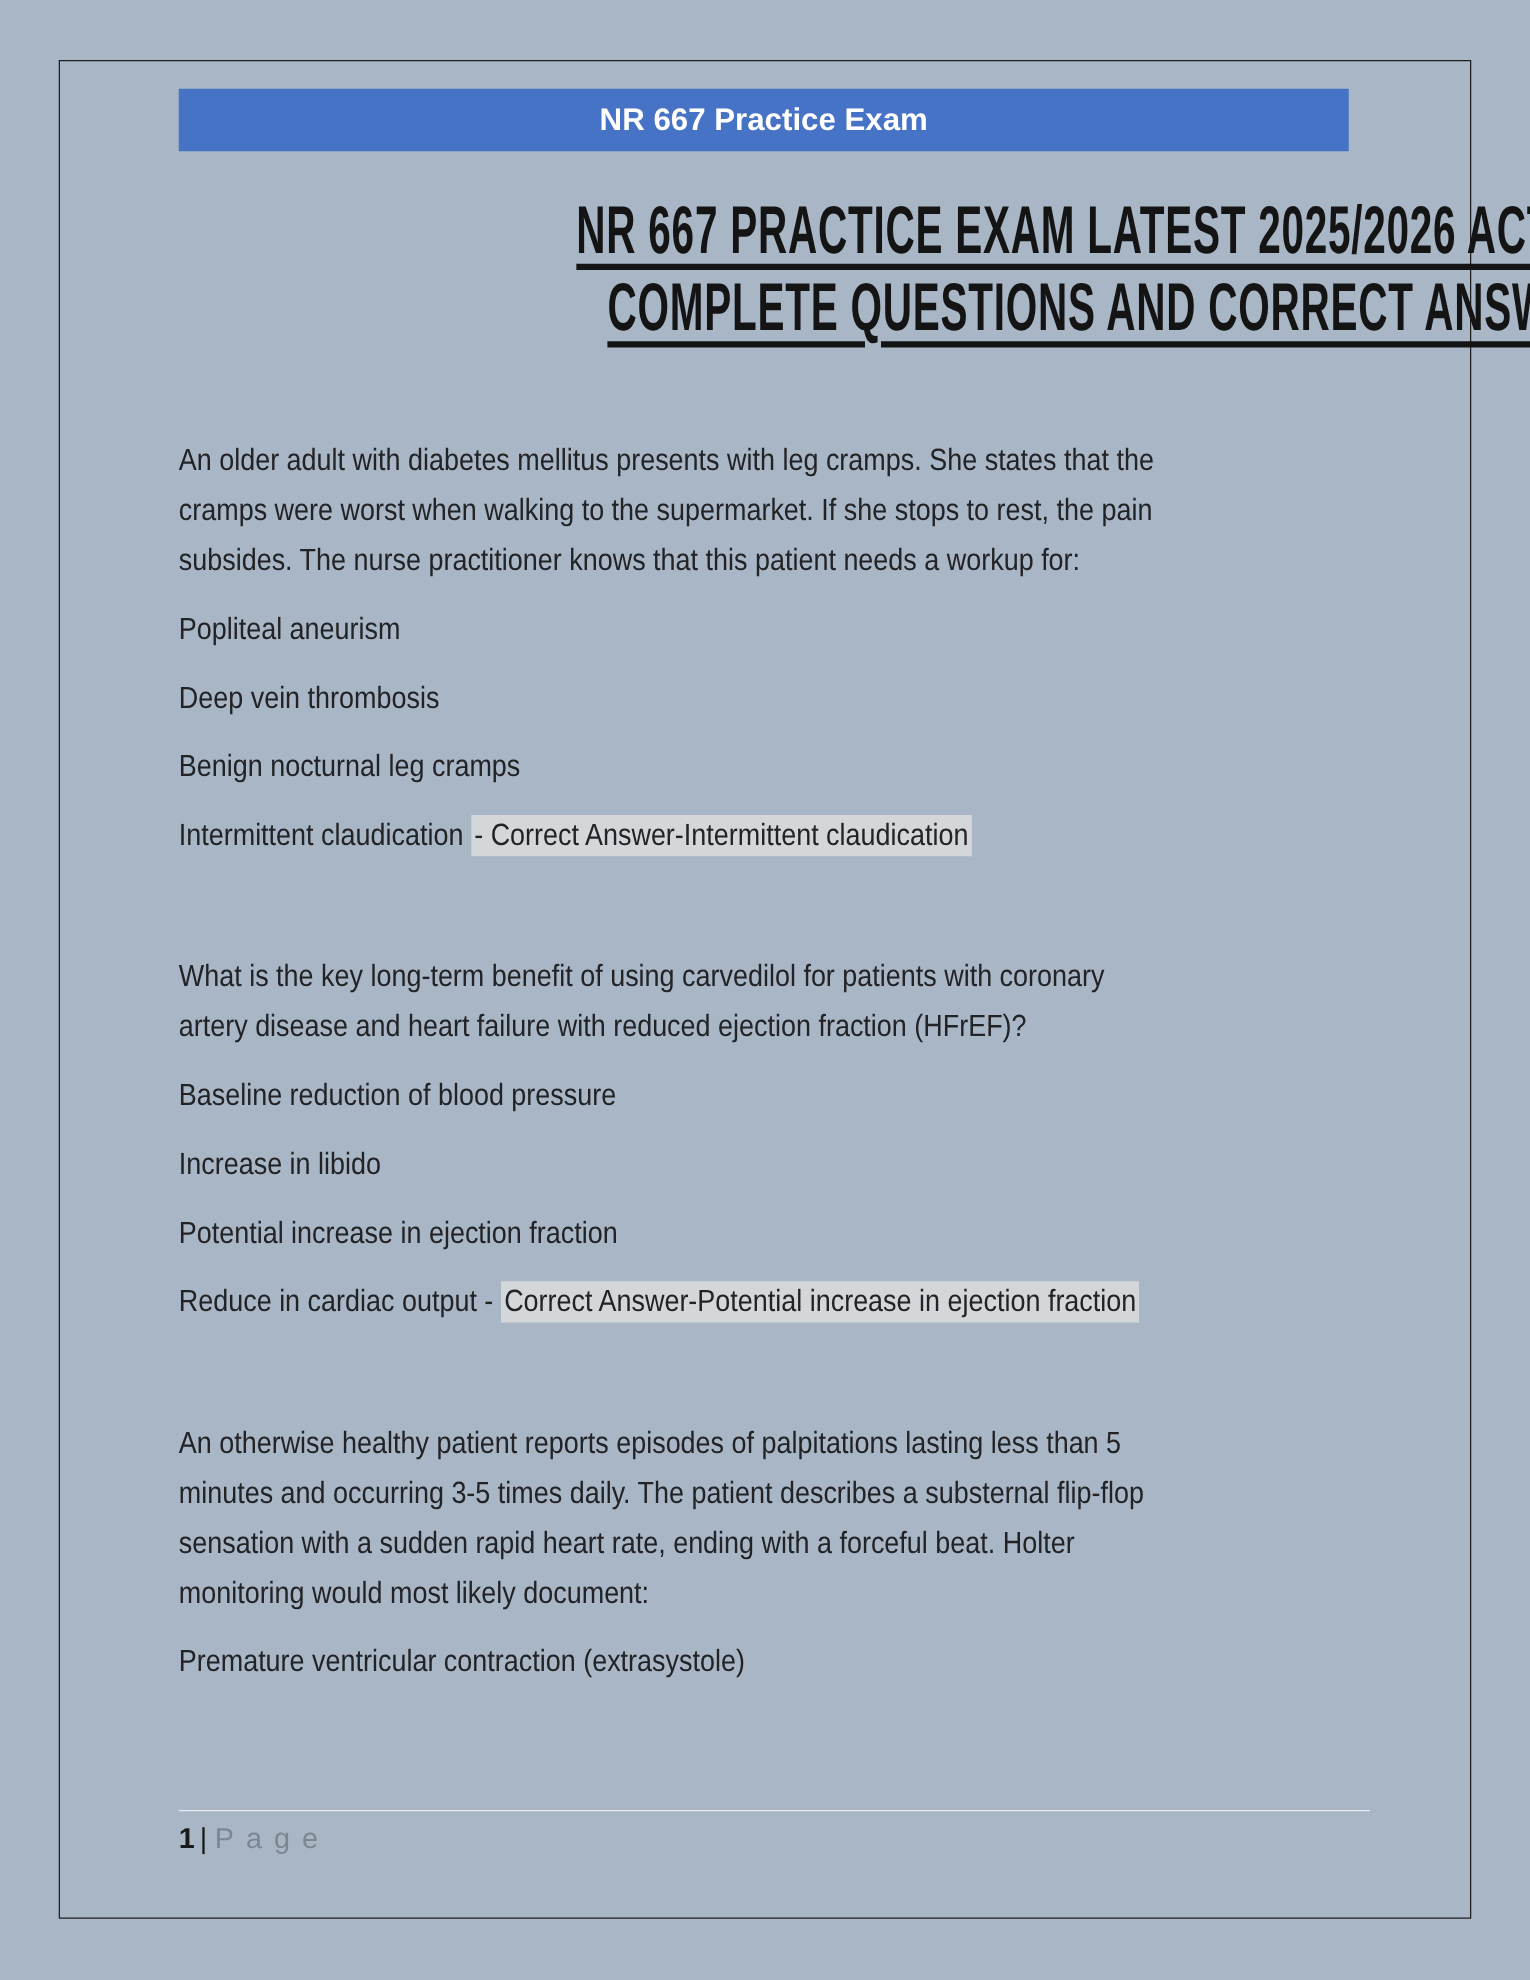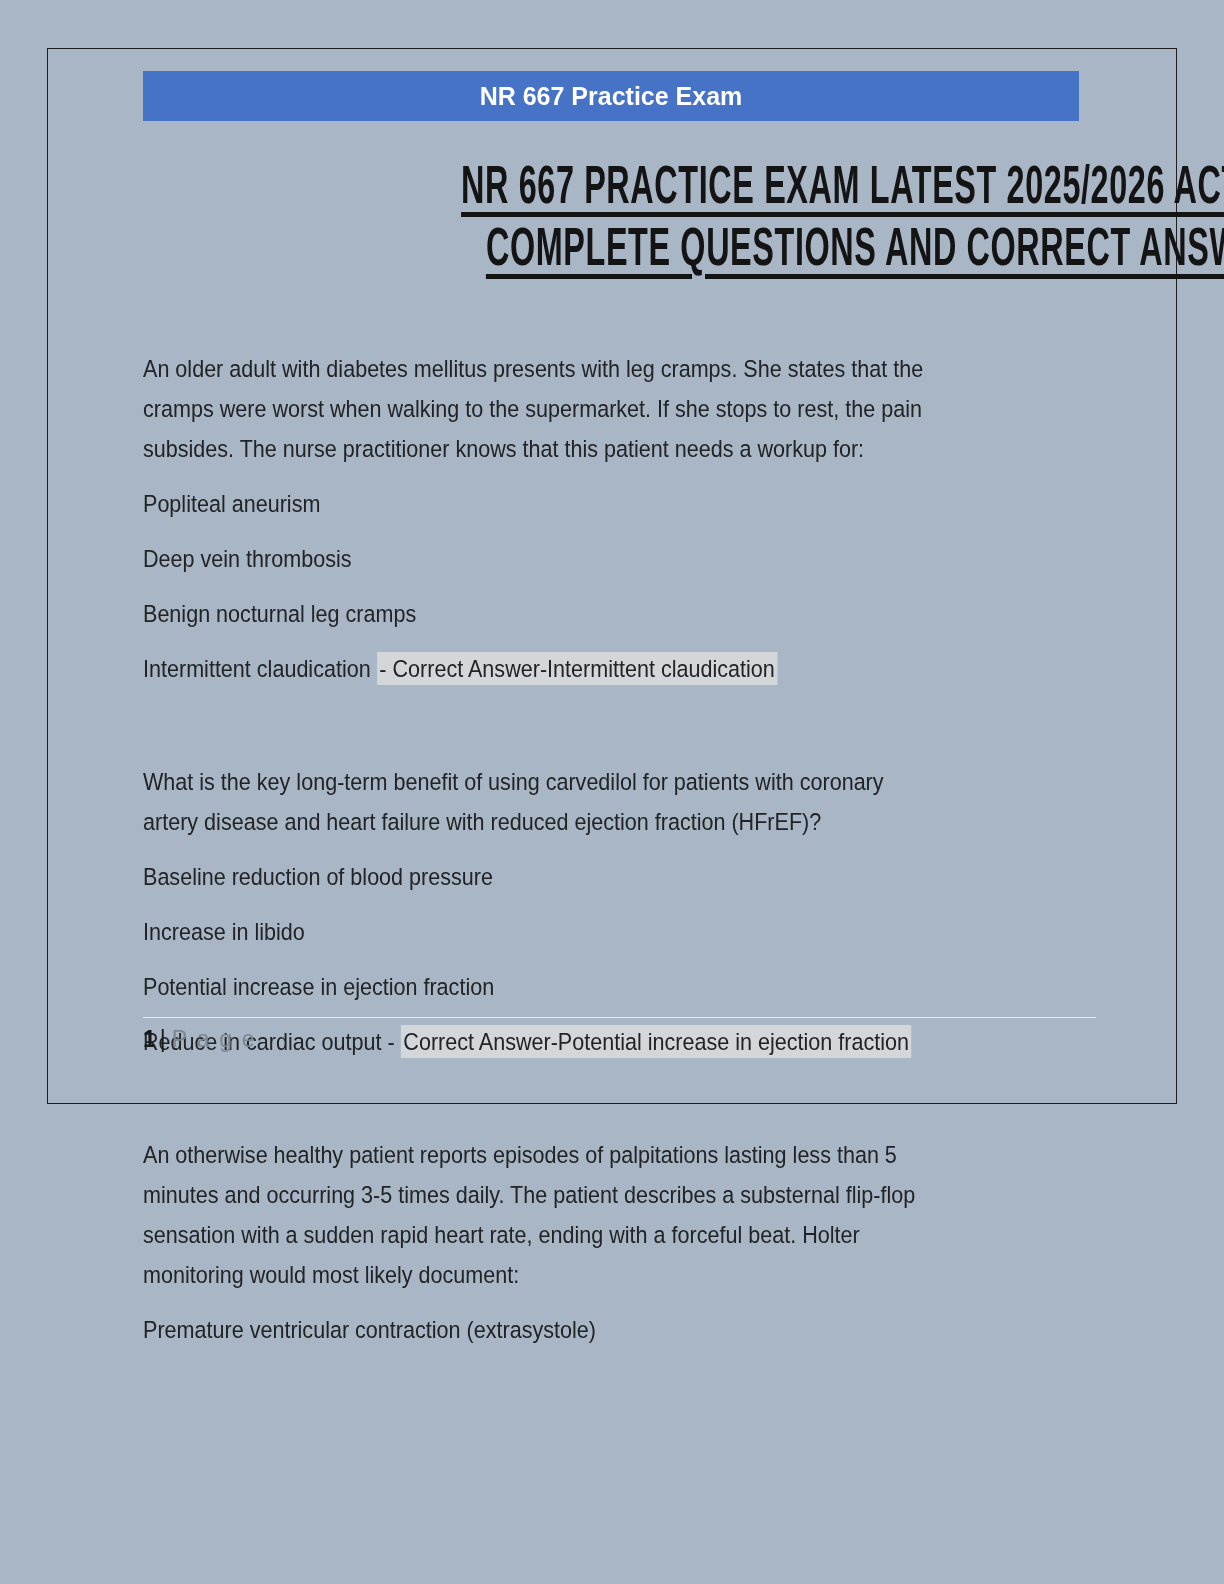--- a/index.html
+++ b/index.html
@@ -12,21 +12,21 @@
     position: relative;
     background: #a9b6c5;
     font-family: "Liberation Sans", sans-serif;
     overflow: hidden;
   }
   .page {
     position: absolute;
     left: 47px;
     top: 48px;
     width: 1130px;
-    height: 1056px;
+    height: 1487px;
     border: 1.5px solid #1f1f1f;
     box-sizing: border-box;
     padding-top: 22px;
   }
   .banner {
     height: 50px;
     margin: 0 97px 0 95px;
     background: #4673c5;
     display: flex;
     align-items: center;

